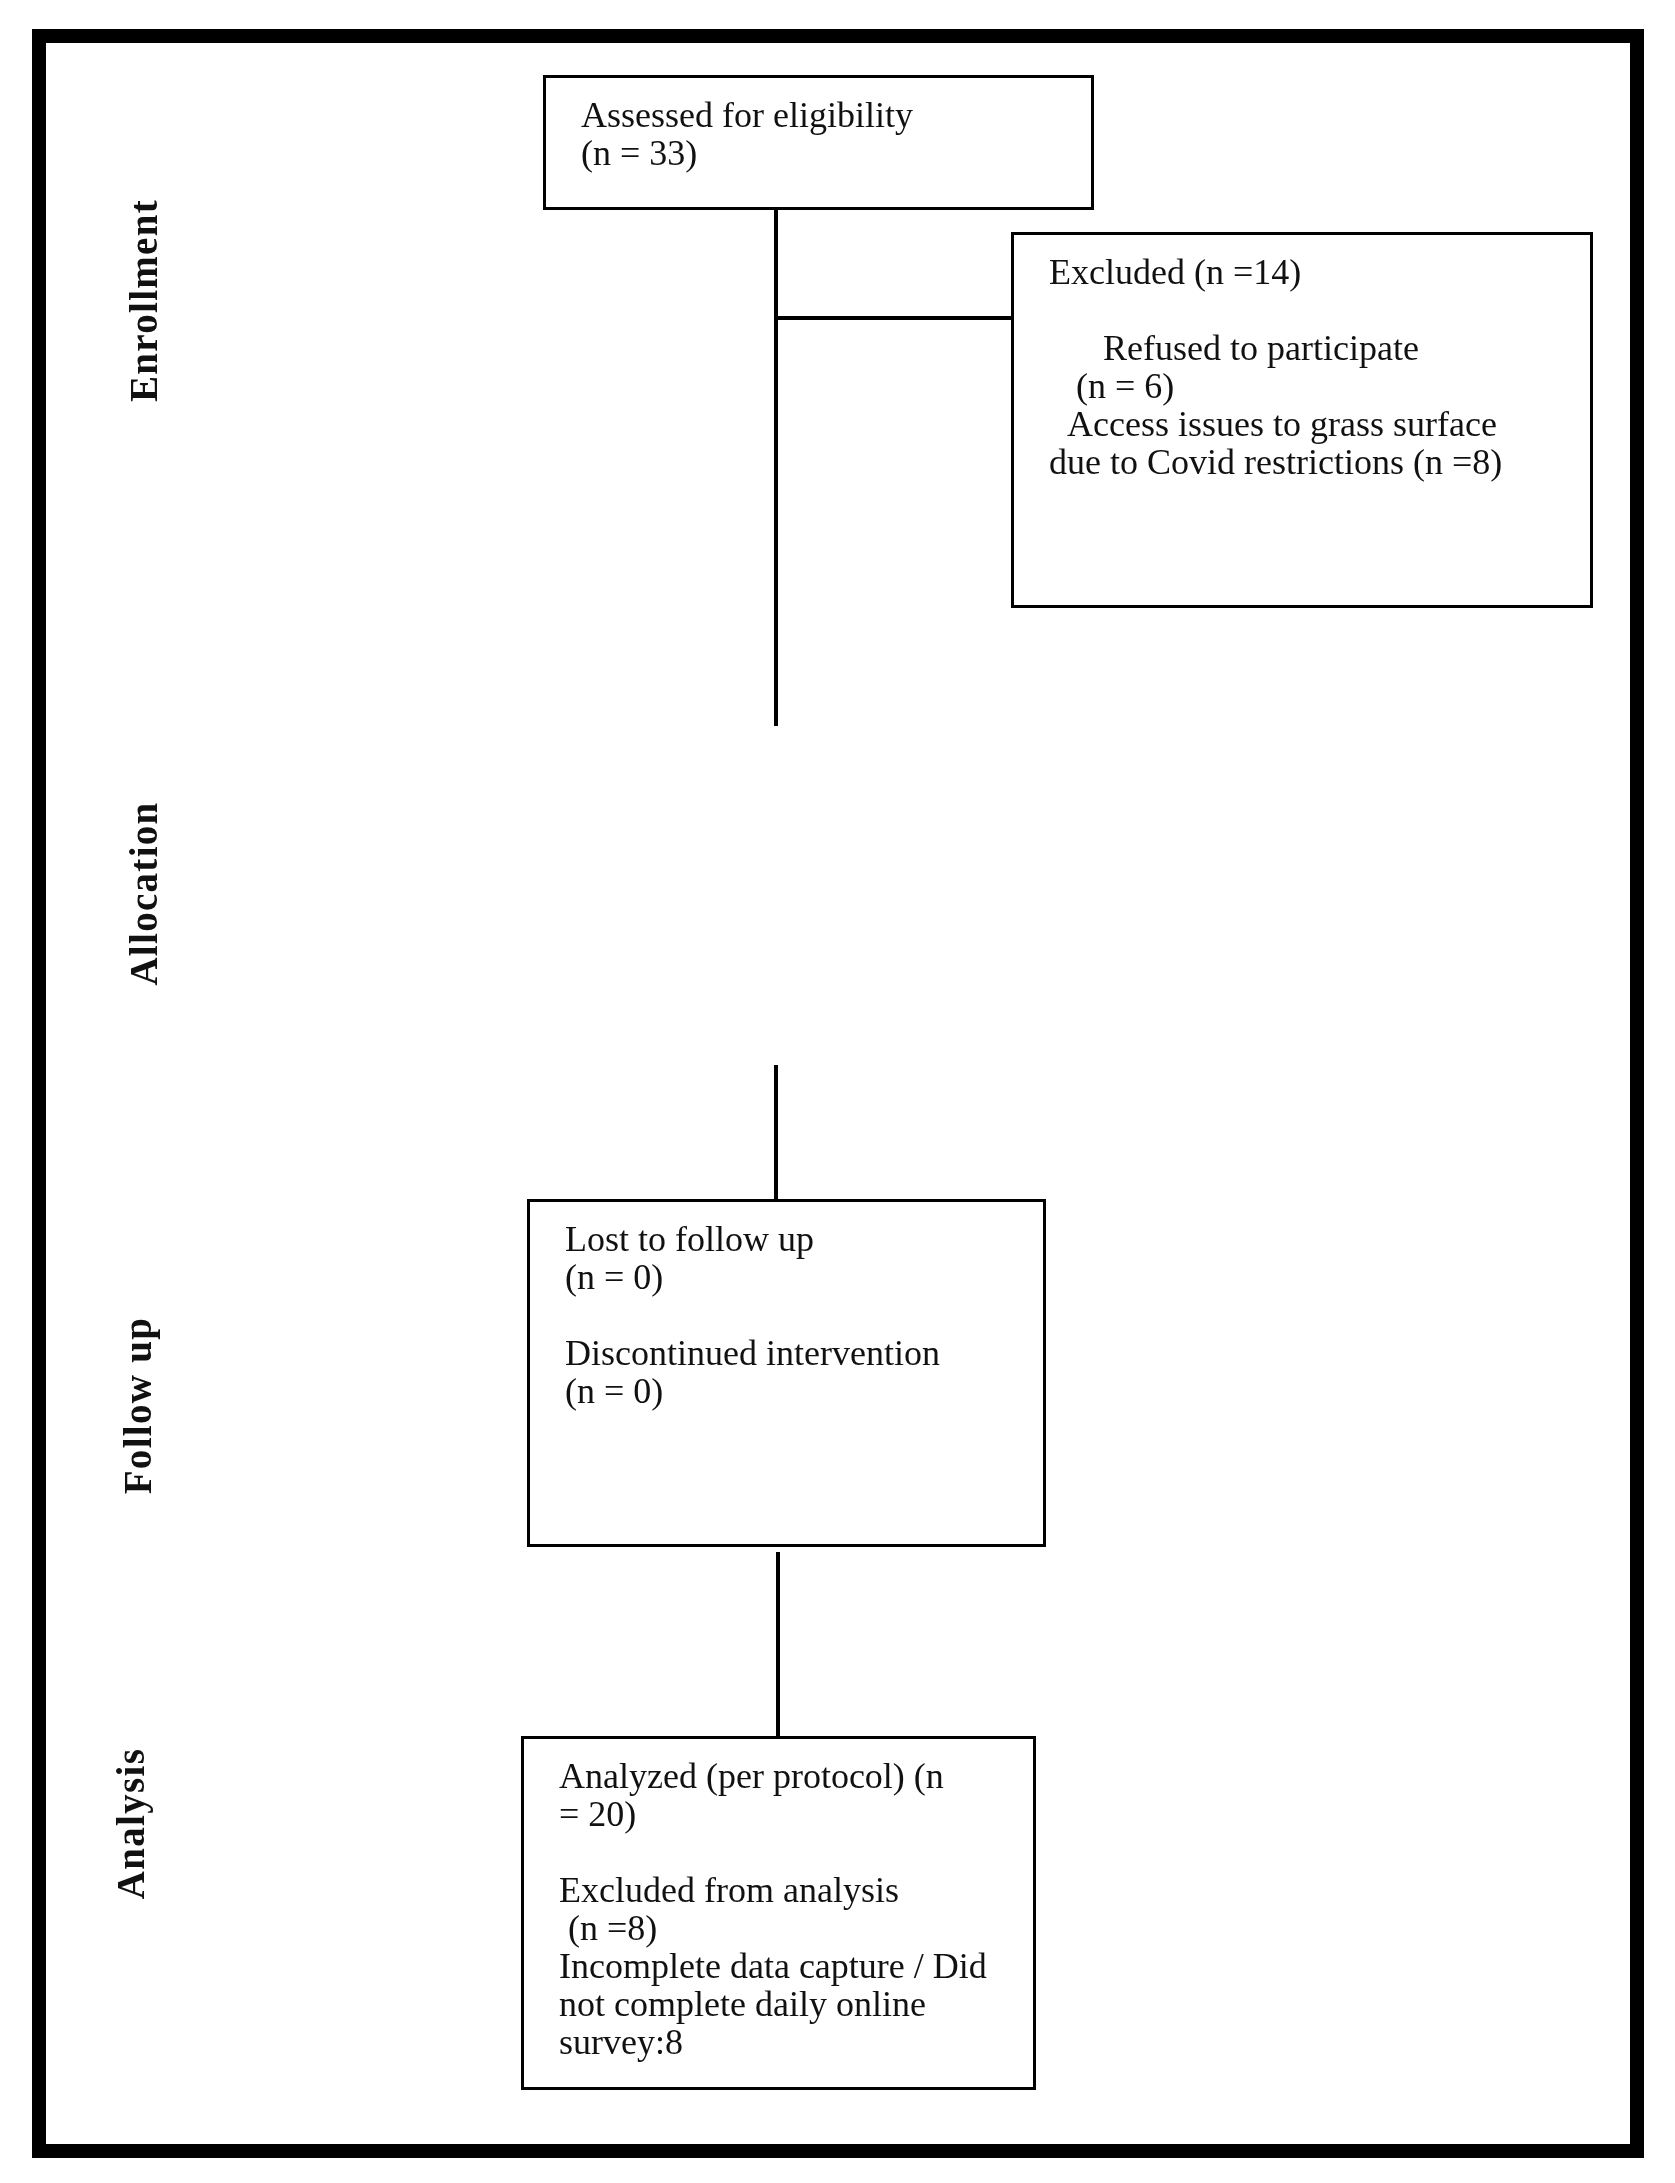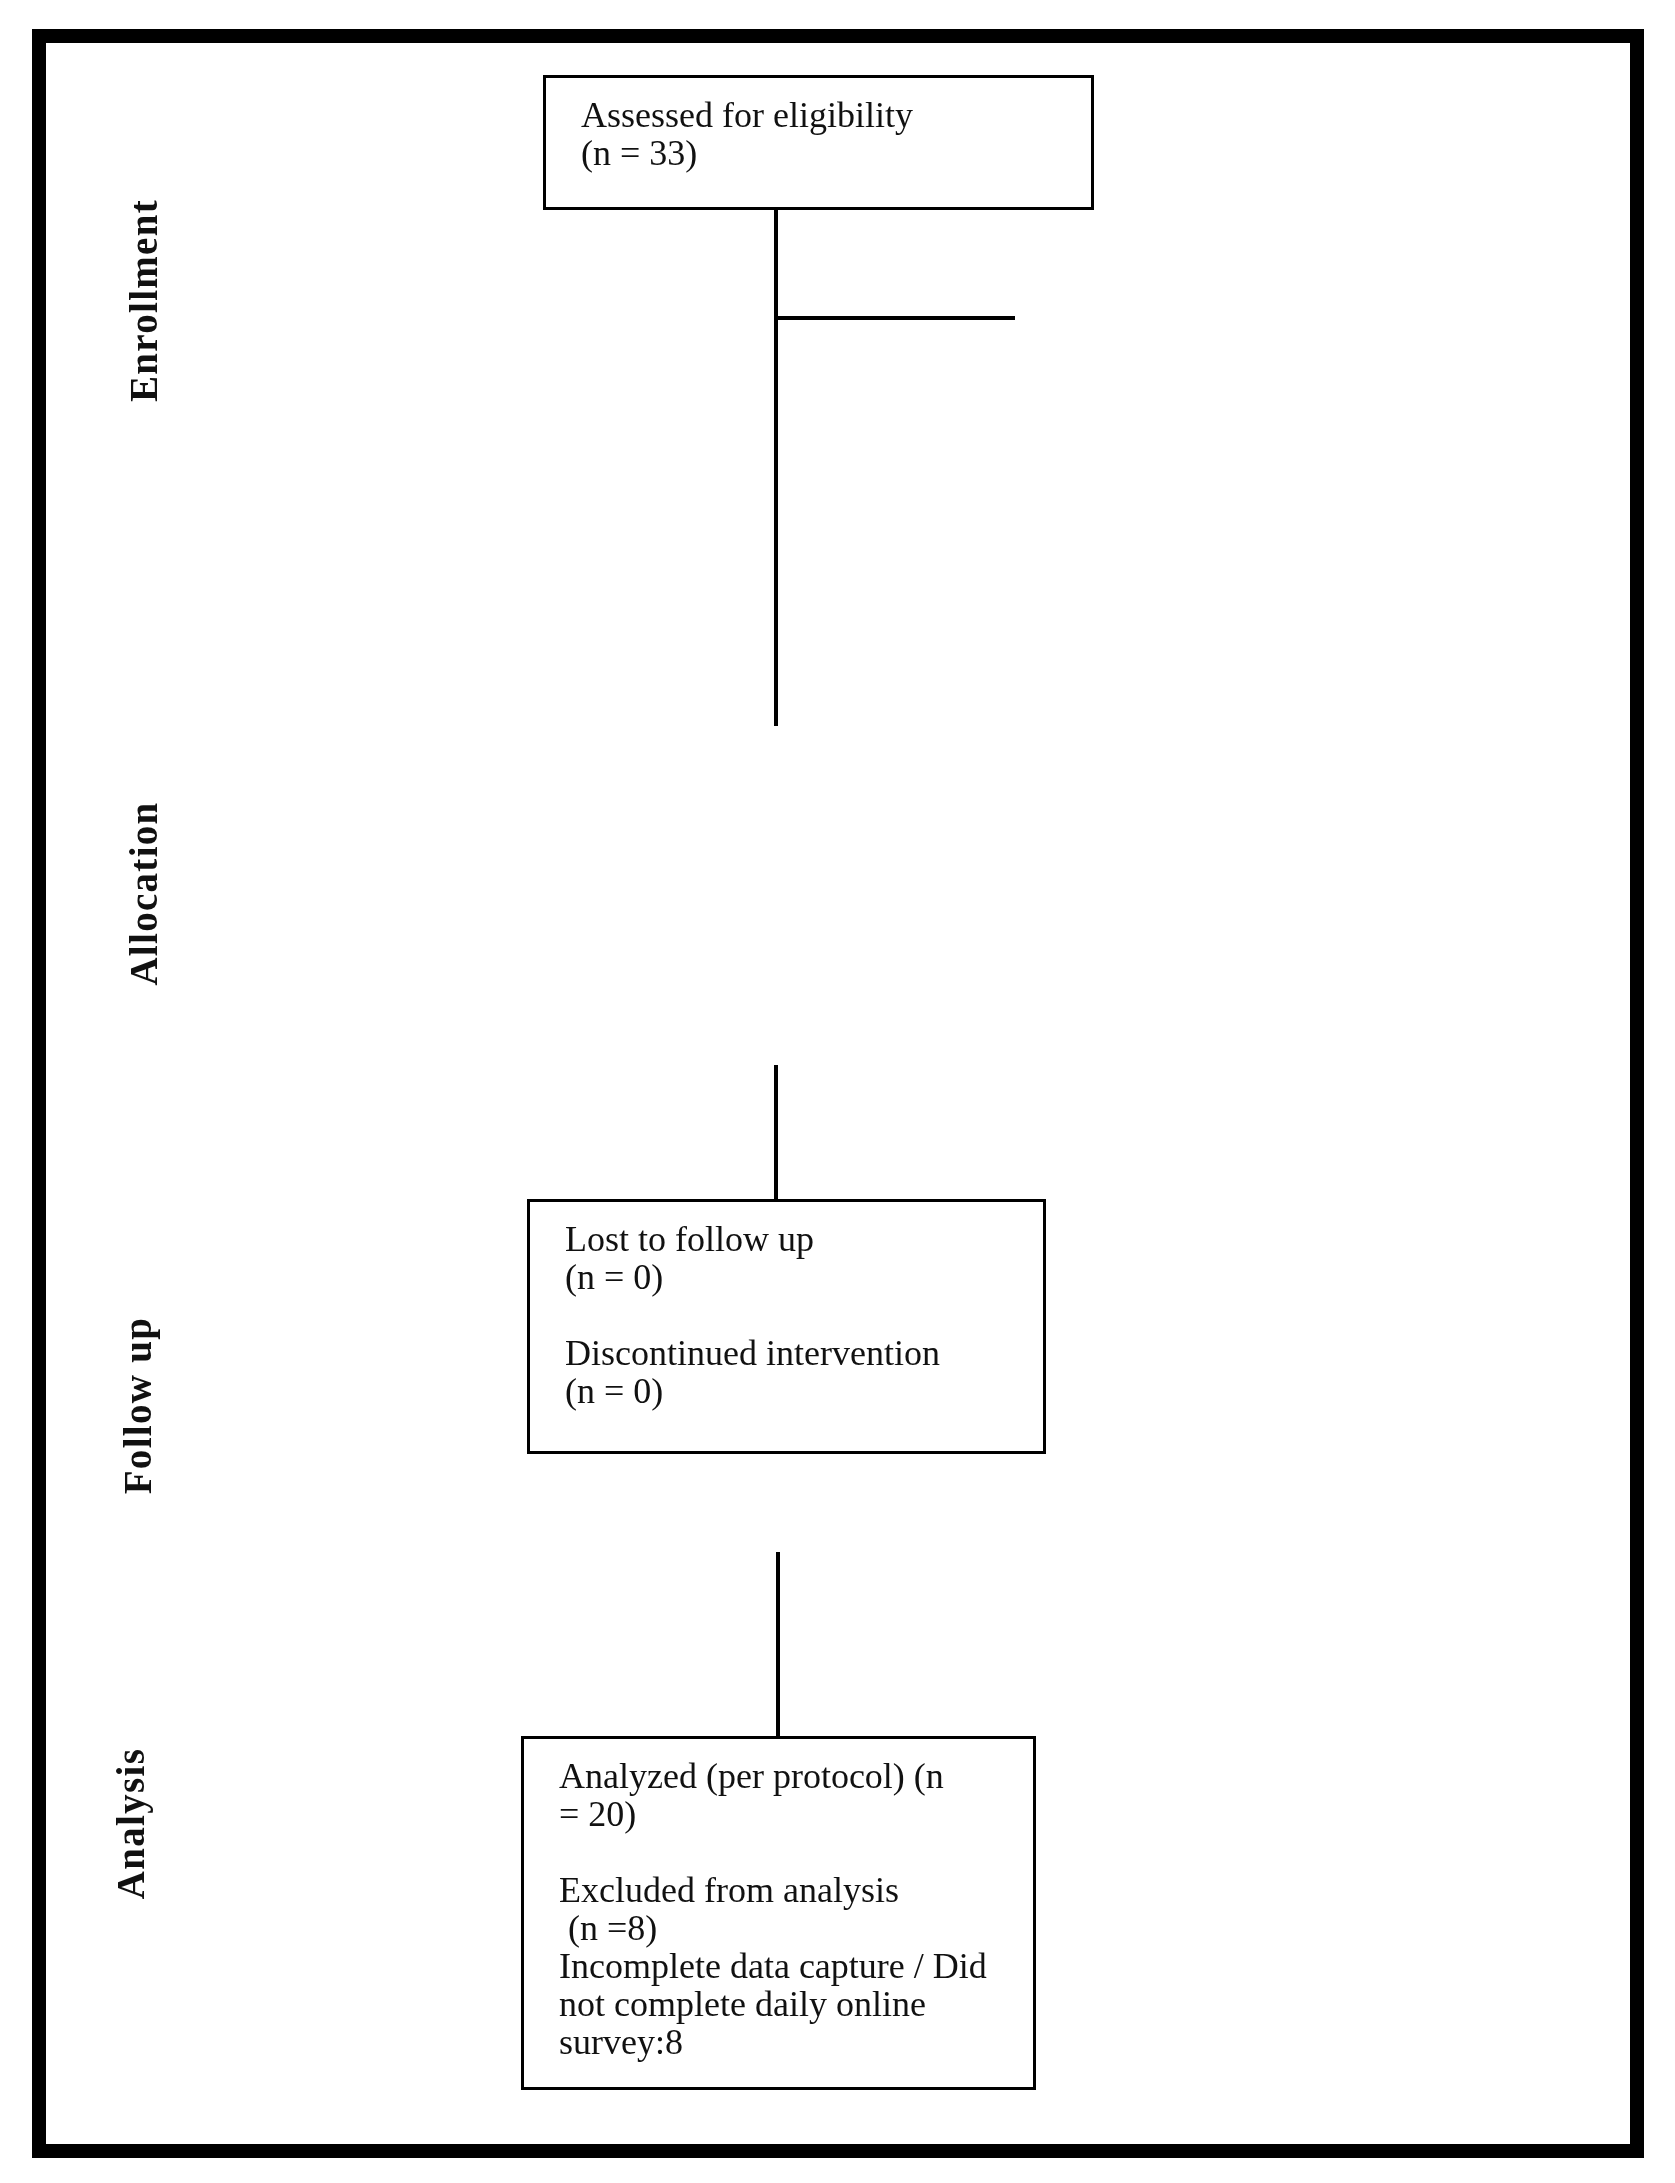--- a/index.html
+++ b/index.html
@@ -23,21 +23,21 @@
     box-sizing:border-box;
     background:#ffffff;
     white-space:pre-wrap;
     font-size:36px;
     line-height:38px;
     padding:18px 11.4px 11.4px 35px;
   }
   #box-assessed {left:543px;top:75px;width:551px;height:135px;}
   #box-excluded {left:1011px;top:232px;width:582px;height:376px;}
   #box-allocated{left:536px;top:725px;width:510px;height:340px;}
-  #box-followup {left:527px;top:1199px;width:519px;height:255px;}
+  #box-followup {left:527px;top:1199px;width:519px;height:348px;}
   #box-analysis {left:521px;top:1736px;width:515px;height:354px;}
   .conn{position:absolute;background:#000000;}
   #conn-v1{left:774px;top:210px;width:3.8px;height:516px;}
   #conn-h1{left:774px;top:316px;width:241px;height:3.8px;}
   #conn-v2{left:774px;top:1065px;width:3.8px;height:135px;}
   #conn-v3{left:776px;top:1552px;width:3.8px;height:184px;}
   .vlabel{
     position:absolute;
     width:292px;height:57px;
     display:flex;align-items:center;justify-content:center;
@@ -73,20 +73,26 @@
   </div>
 
   <div class="conn" id="conn-v1"></div>
   <div class="conn" id="conn-h1"></div>
   <div class="conn" id="conn-v2"></div>
   <div class="conn" id="conn-v3"></div>
 
   <div class="fbox" id="box-assessed">Assessed for eligibility
 (n = 33)</div>
 
+  <div class="fbox" id="box-excluded">Excluded (n =14)
+
+      Refused to participate
+   (n = 6)
+  Access issues to grass surface
+due to Covid restrictions (n =8)</div>
 
 
   <div class="fbox" id="box-followup">Lost to follow up
 (n = 0)
 
 Discontinued intervention
 (n = 0)</div>
 
   <div class="fbox" id="box-analysis">Analyzed (per protocol) (n
 = 20)

